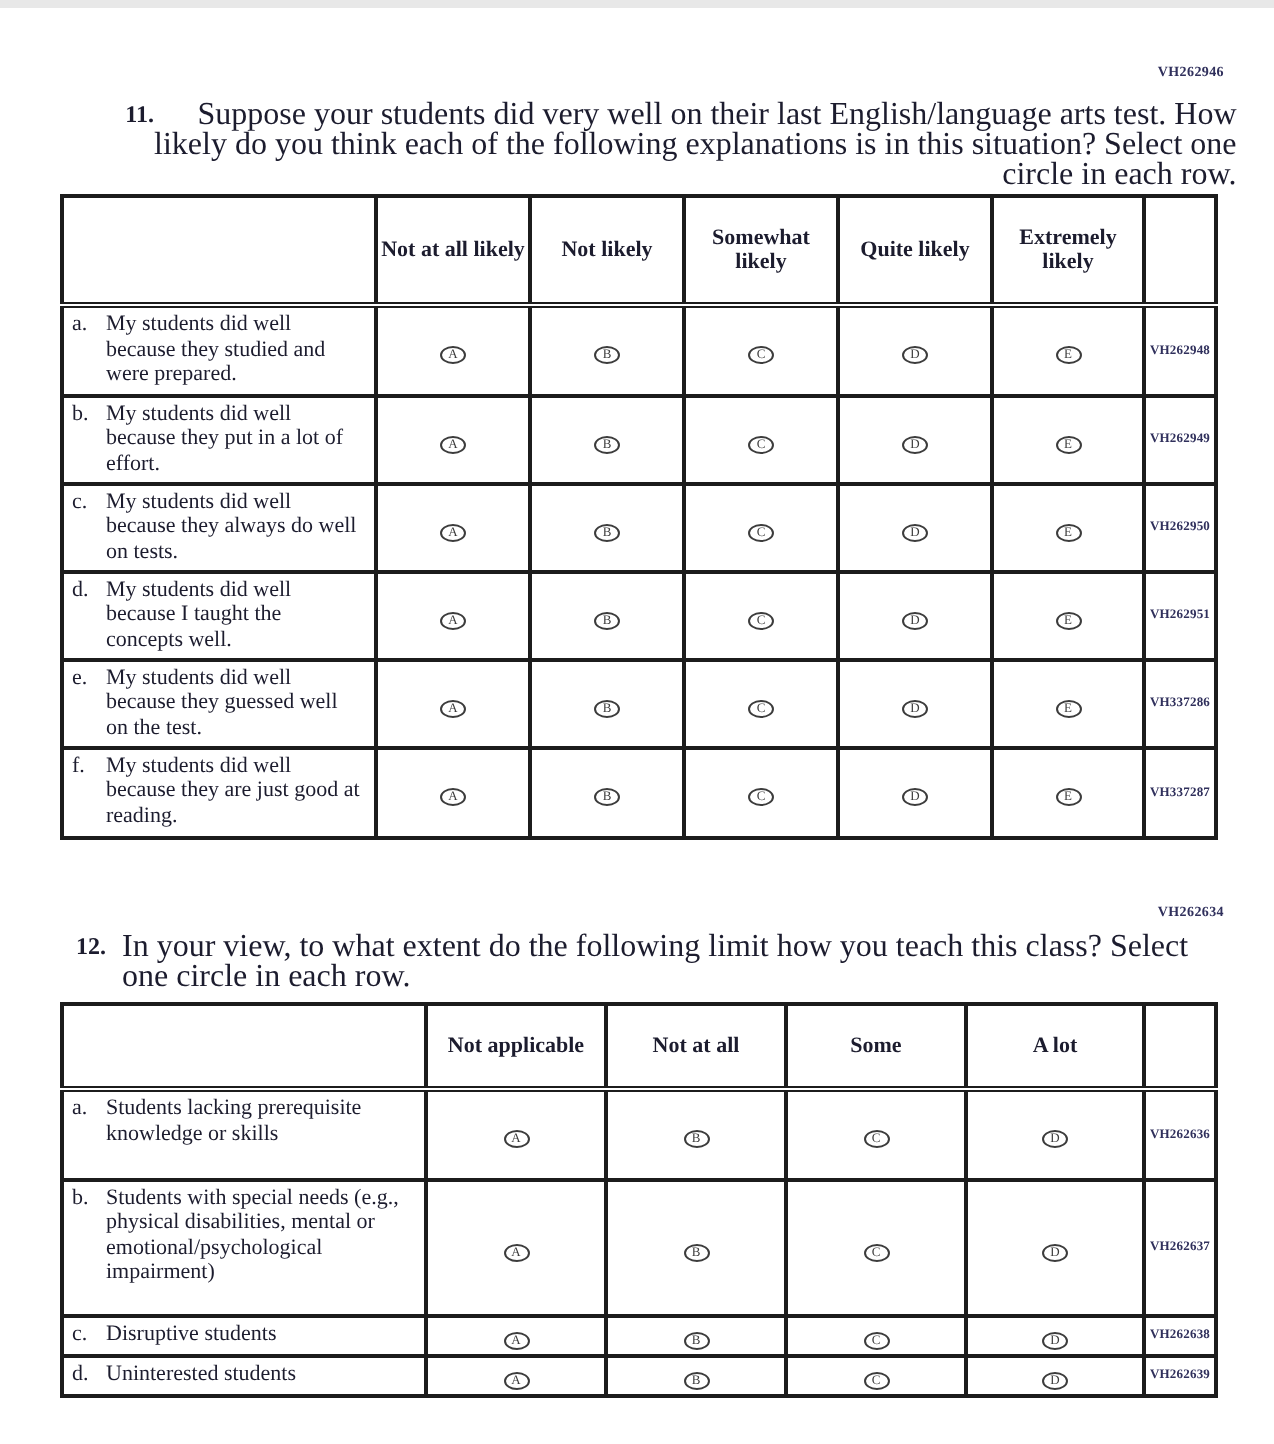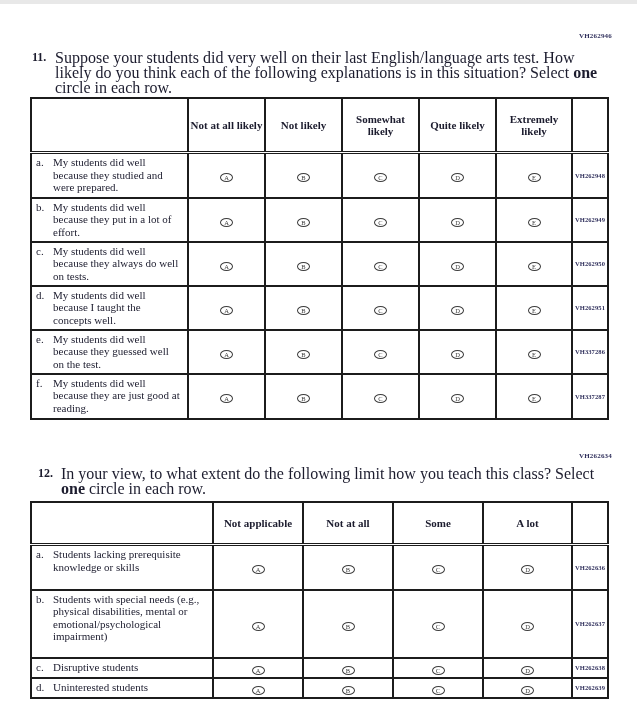--- a/index.html
+++ b/index.html
@@ -9,21 +9,21 @@
     margin:4px auto; overflow:hidden;
   }
   .qcode {
     position:absolute; font-size:7px; letter-spacing:0.2px;
     color:#30305c; font-weight:bold;
   }
   .question { position:absolute; display:flex; }
   .qnum { font-weight:bold; width:23px; flex-shrink:0; font-size:12px; line-height:15px; }
   .qtext { font-size:16px; line-height:15px; }
   .qline { display:block; }
-  .qtext b { font-weight:bold; }
+  .qtext b { font-weight:normal; }
 
   table.grid { position:absolute; border-collapse:collapse; table-layout:fixed; }
   table.grid td, table.grid th { border:2px solid #1c1c1c; padding:0; }
   table.grid thead th { border-bottom:3px double #1c1c1c; font-weight:bold;
     font-size:11px; line-height:12px; text-align:center; vertical-align:middle; padding:14px 1px; }
   td.desc { vertical-align:top; }
   td.desc .descwrap { display:flex; padding:2px 6px 2px 4px; font-size:11px; line-height:12.5px; }
   td.desc .prefix { width:17px; flex-shrink:0; }
   td.desc .rowlabel { flex:1; }
   td.opt { text-align:center; vertical-align:middle; }
@@ -35,21 +35,21 @@
     color:#3c3c3c; font-family:"Liberation Serif",serif; box-sizing:border-box;
   }
 </style>
 </head>
 <body>
 
 <div class="page">
 
   <div class="qcode" style="top:28px; right:25px;">VH262946</div>
 
-  <div class="question" style="left:32px; top:46px;">
+  <div class="question" style="left:54px; top:46px;text-align:right;">
     <span class="qnum">11.</span>
     <span class="qtext">
       <span class="qline">Suppose your students did very well on their last English/language arts test. How</span>
       <span class="qline"><span>likely do you think each of the following explanations is in this situation? Select </span><b>one</b></span>
       <span class="qline">circle in each row.</span>
     </span>
   </div>
 
   <table class="grid" style="left:30px; top:93px; width:577px;">
     <colgroup>

